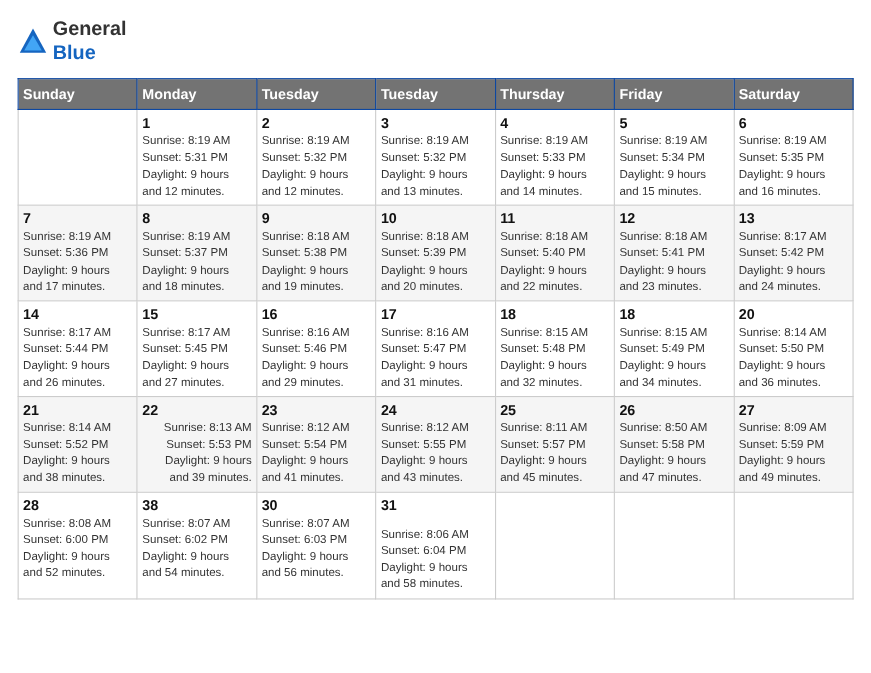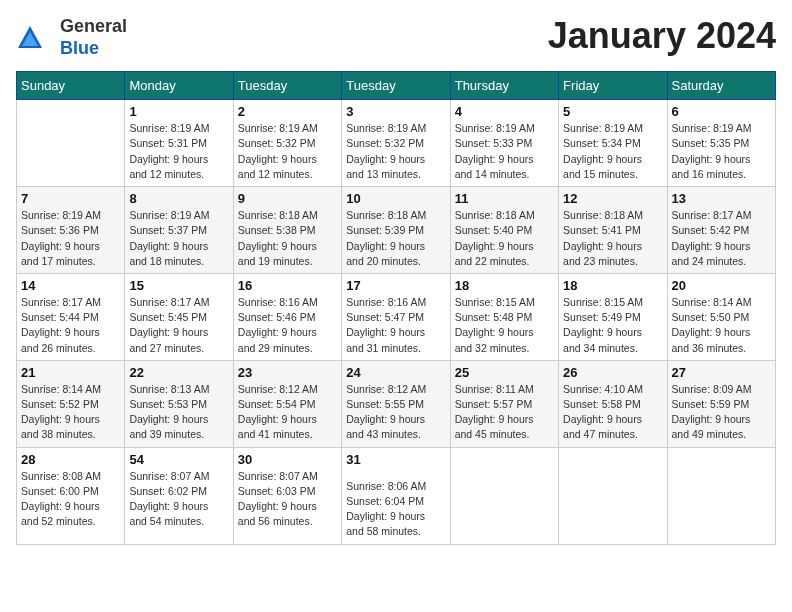--- a/index.html
+++ b/index.html
@@ -12,21 +12,21 @@
     }
     .header {
       display: flex;
       justify-content: space-between;
       align-items: flex-start;
       margin-bottom: 12px;
     }
     .logo {
       display: flex;
       align-items: center;
-      gap: 16px;
+      gap: 4px;
     }
     .logo-text {
       font-size: 18px;
       font-weight: bold;
       line-height: 1.2;
     }
     .logo-general { color: #333; }
     .logo-blue { color: #1565c0; }
     .logo-icon {
       width: 28px;
@@ -44,26 +44,26 @@
     .location {
       font-size: 16px;
       color: #444;
     }
     table {
       width: 100%;
       border-collapse: collapse;
       font-size: 11px;
     }
     thead tr th {
-      background-color: #0f766e;
+      background-color: #737373;
       color: #fff;
       padding: 6px 4px;
       text-align: left;
       font-size: 13px;
-      font-weight: normal;
+      font-weight: bold;
       border: 1px solid #0d47a1;
     }
     tbody tr td {
       border: 1px solid #ccc;
       vertical-align: top;
       padding: 4px 4px;
       width: 14.28%;
       height: 85px;
       background: #fff;
     }
@@ -96,21 +96,20 @@
     <svg class="logo-icon" viewBox="0 0 28 28" xmlns="http://www.w3.org/2000/svg">
       <polygon points="14,2 26,24 2,24" fill="#1565c0"></polygon>
       <polygon points="14,8 22,22 6,22" fill="#42a5f5"></polygon>
     </svg>
     <div class="logo-text">
       <span class="logo-general">General</span><br>
       <span class="logo-blue">Blue</span>
     </div>
   </div>
   <div class="title-block">
-    <div class="month-title">January 2024</div>
   </div>
 </div>
 
 <table>
   <thead>
     <tr>
     <th>Sunday</th>
         <th>Monday</th>
         <th>Tuesday</th>
         <th>Tuesday</th>
@@ -270,21 +269,21 @@
       <tr>
         <td>
           <div class="day-number">21</div>
           <div class="day-info" style="white-space: pre-line;">Sunrise: 8:14 AM
 Sunset: 5:52 PM
 Daylight: 9 hours
 and 38 minutes.</div>
         </td>
         <td>
           <div class="day-number">22</div>
-          <div class="day-info" style="white-space: pre-line;">Sunrise: 8:13 AM
+          <div class="day-info" style="white-space: pre-line; text-align: right;">Sunrise: 8:13 AM
 Sunset: 5:53 PM
 Daylight: 9 hours
 and 39 minutes.</div>
         </td>
         <td>
           <div class="day-number">23</div>
           <div class="day-info" style="white-space: pre-line;">Sunrise: 8:12 AM
 Sunset: 5:54 PM
 Daylight: 9 hours
 and 41 minutes.</div>
@@ -298,21 +297,21 @@
         </td>
         <td>
           <div class="day-number">25</div>
           <div class="day-info" style="white-space: pre-line;">Sunrise: 8:11 AM
 Sunset: 5:57 PM
 Daylight: 9 hours
 and 45 minutes.</div>
         </td>
         <td>
           <div class="day-number">26</div>
-          <div class="day-info" style="white-space: pre-line;">Sunrise: 4:10 AM
+          <div class="day-info" style="white-space: pre-line;">Sunrise: 8:50 AM
 Sunset: 5:58 PM
 Daylight: 9 hours
 and 47 minutes.</div>
         </td>
         <td>
           <div class="day-number">27</div>
           <div class="day-info" style="white-space: pre-line;">Sunrise: 8:09 AM
 Sunset: 5:59 PM
 Daylight: 9 hours
 and 49 minutes.</div>
@@ -320,21 +319,21 @@
       </tr>
       <tr>
         <td>
           <div class="day-number">28</div>
           <div class="day-info" style="white-space: pre-line;">Sunrise: 8:08 AM
 Sunset: 6:00 PM
 Daylight: 9 hours
 and 52 minutes.</div>
         </td>
         <td>
-          <div class="day-number">54</div>
+          <div class="day-number">38</div>
           <div class="day-info" style="white-space: pre-line;">Sunrise: 8:07 AM
 Sunset: 6:02 PM
 Daylight: 9 hours
 and 54 minutes.</div>
         </td>
         <td>
           <div class="day-number">30</div>
           <div class="day-info" style="white-space: pre-line;">Sunrise: 8:07 AM
 Sunset: 6:03 PM
 Daylight: 9 hours

